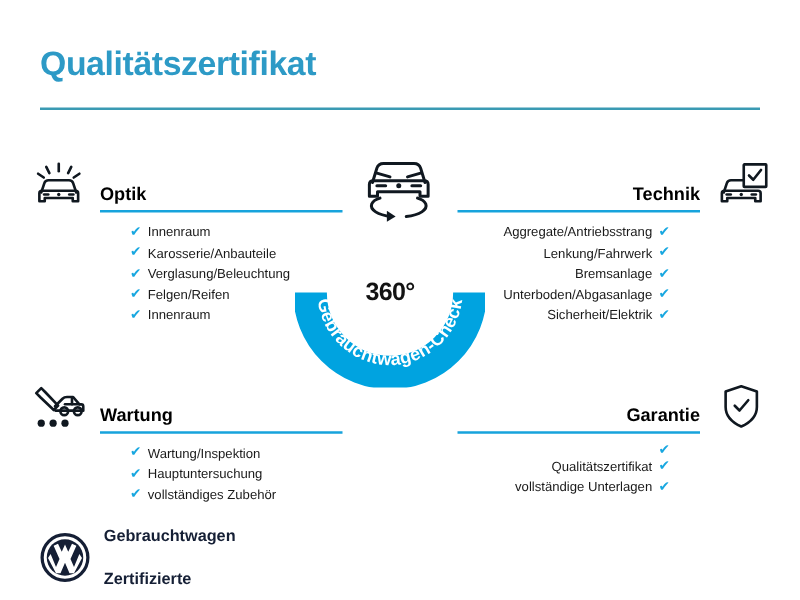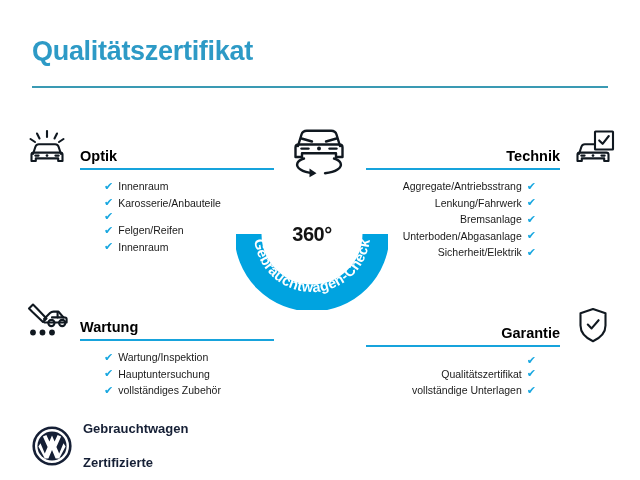--- a/index.html
+++ b/index.html
@@ -215,20 +215,21 @@
         <li>
             <span class="chk">✔</span>
             <span>Innenraum</span>
           </li>
         <li>
             <span class="chk">✔</span>
             <span>Karosserie/Anbauteile</span>
           </li>
         <li>
             <span class="chk">✔</span>
+            <span>Verglasung/Beleuchtung</span>
           </li>
         <li>
             <span class="chk">✔</span>
             <span>Felgen/Reifen</span>
           </li>
         <li>
             <span class="chk">✔</span>
             <span>Innenraum</span>
           </li>
       </ul>

